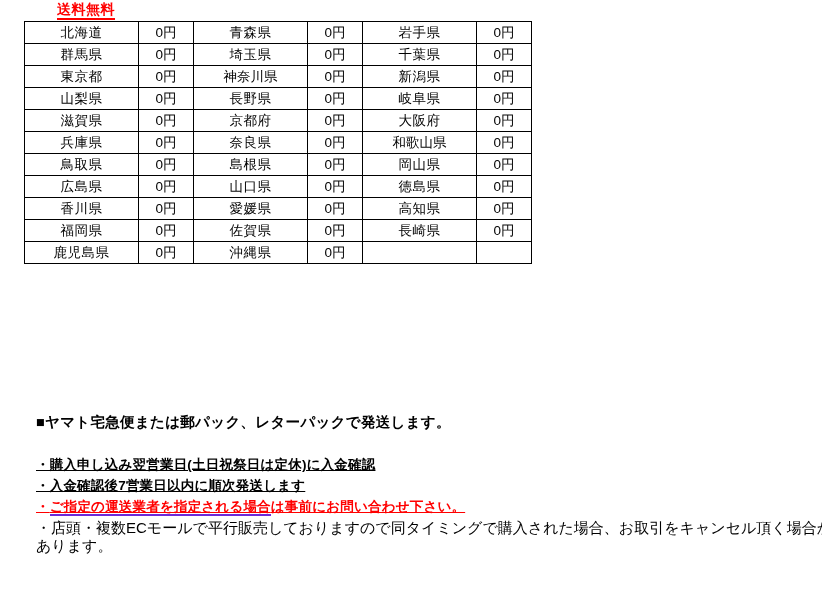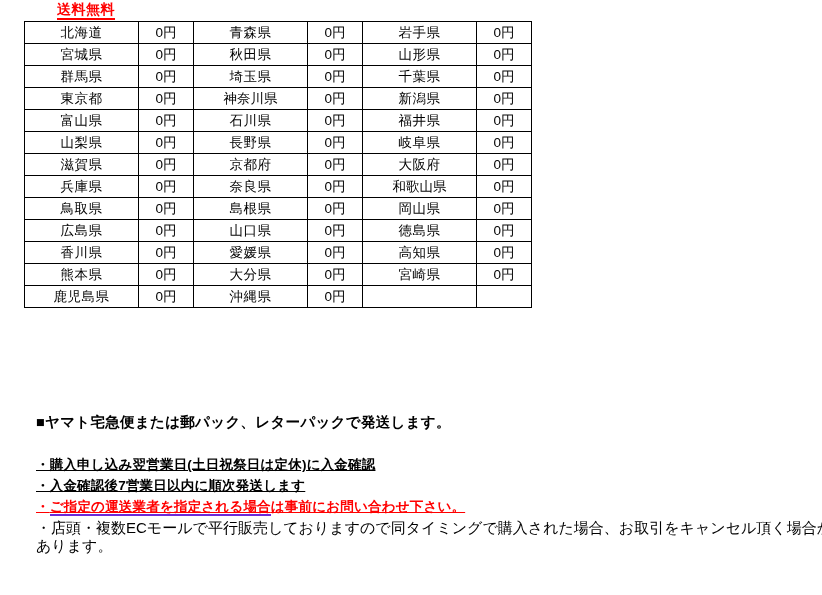--- a/index.html
+++ b/index.html
@@ -111,52 +111,36 @@
     <tbody>
       <tr>
         <td class="pref">北海道</td>
         <td class="fee">0円</td>
         <td class="pref">青森県</td>
         <td class="fee">0円</td>
         <td class="pref">岩手県</td>
         <td class="fee">0円</td>
       </tr>
       <tr>
-        <td class="pref">宮城県</td>
-        <td class="fee">0円</td>
-        <td class="pref">秋田県</td>
-        <td class="fee">0円</td>
-        <td class="pref">山形県</td>
-        <td class="fee">0円</td>
-      </tr>
-      <tr>
         <td class="pref">群馬県</td>
         <td class="fee">0円</td>
         <td class="pref">埼玉県</td>
         <td class="fee">0円</td>
         <td class="pref">千葉県</td>
         <td class="fee">0円</td>
       </tr>
       <tr>
         <td class="pref">東京都</td>
         <td class="fee">0円</td>
         <td class="pref-wide">神奈川県</td>
         <td class="fee">0円</td>
         <td class="pref">新潟県</td>
         <td class="fee">0円</td>
       </tr>
       <tr>
-        <td class="pref">富山県</td>
-        <td class="fee">0円</td>
-        <td class="pref">石川県</td>
-        <td class="fee">0円</td>
-        <td class="pref">福井県</td>
-        <td class="fee">0円</td>
-      </tr>
-      <tr>
         <td class="pref">山梨県</td>
         <td class="fee">0円</td>
         <td class="pref">長野県</td>
         <td class="fee">0円</td>
         <td class="pref">岐阜県</td>
         <td class="fee">0円</td>
       </tr>
       <tr>
         <td class="pref">滋賀県</td>
         <td class="fee">0円</td>
@@ -191,25 +175,25 @@
       </tr>
       <tr>
         <td class="pref">香川県</td>
         <td class="fee">0円</td>
         <td class="pref">愛媛県</td>
         <td class="fee">0円</td>
         <td class="pref">高知県</td>
         <td class="fee">0円</td>
       </tr>
       <tr>
-        <td class="pref">熊本県</td>
-        <td class="fee">0円</td>
-        <td class="pref">大分県</td>
-        <td class="fee">0円</td>
-        <td class="pref">宮崎県</td>
+        <td class="pref">福岡県</td>
+        <td class="fee">0円</td>
+        <td class="pref">佐賀県</td>
+        <td class="fee">0円</td>
+        <td class="pref">長崎県</td>
         <td class="fee">0円</td>
       </tr>
       <tr>
         <td class="pref">鹿児島県</td>
         <td class="fee">0円</td>
         <td class="pref">沖縄県</td>
         <td class="fee">0円</td>
         <td class="empty"></td>
         <td class="empty"></td>
       </tr>

